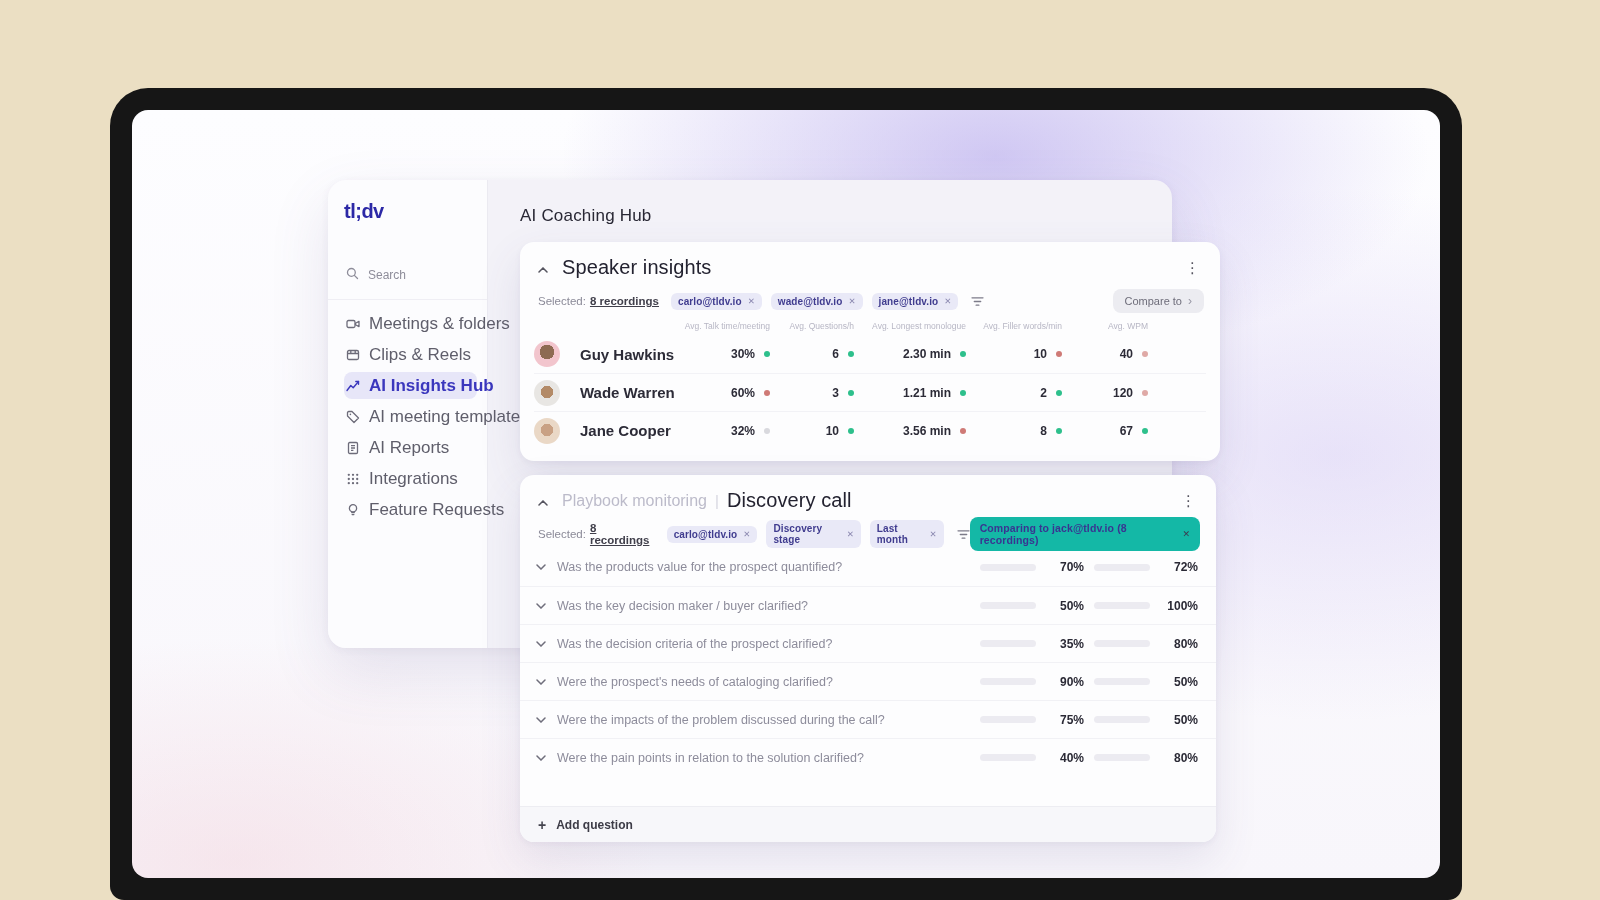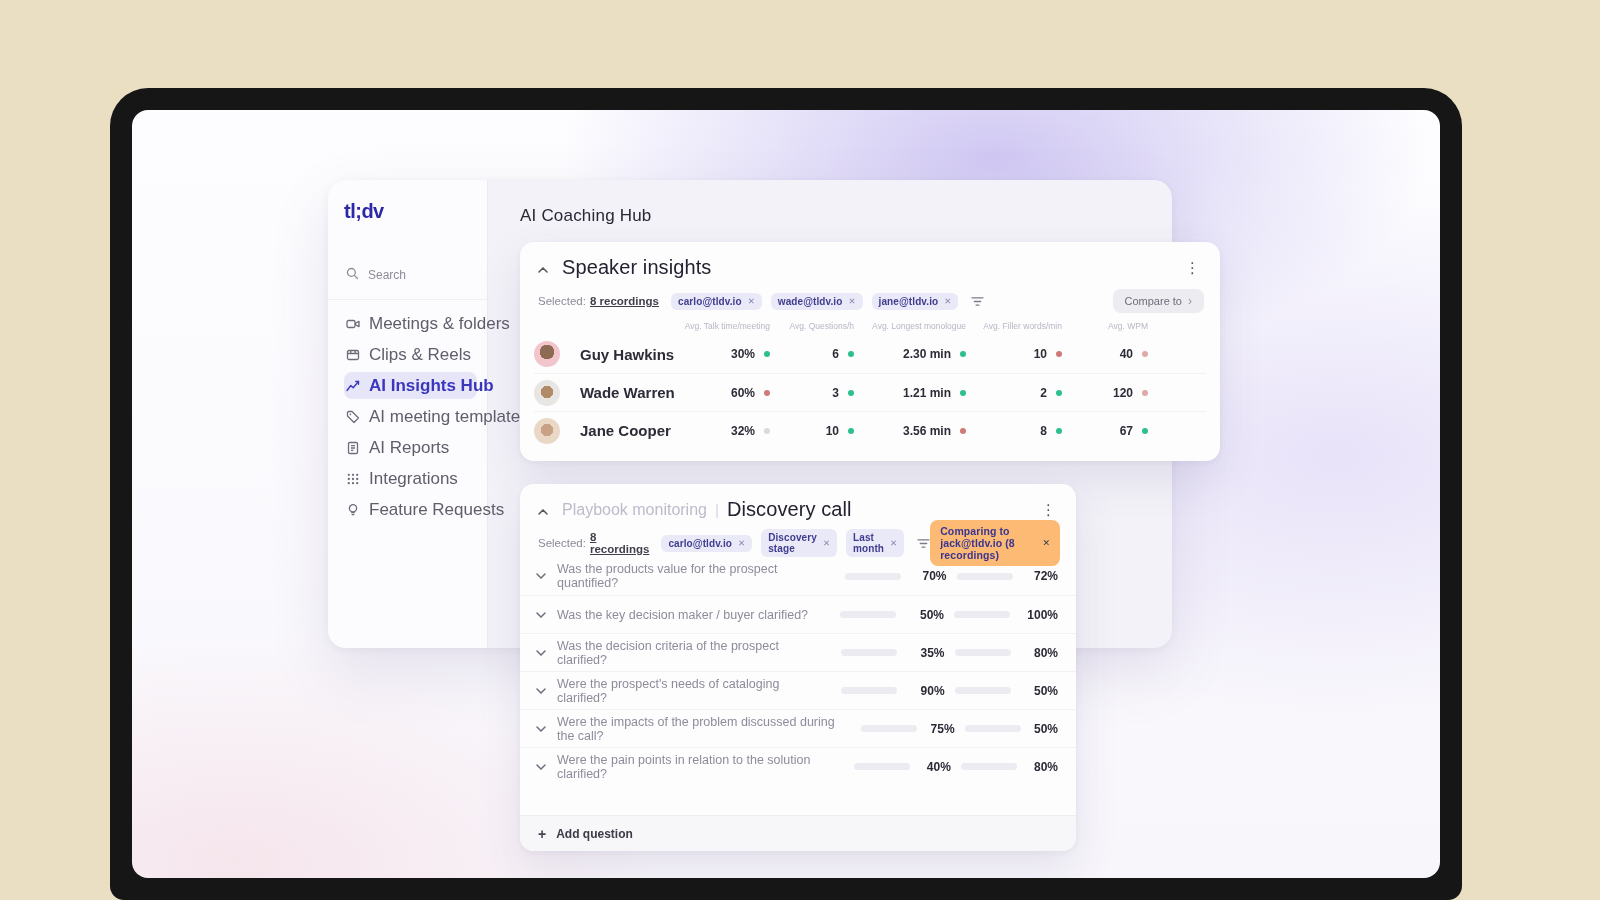--- a/index.html
+++ b/index.html
@@ -32,42 +32,42 @@
   .nav-item { display:flex; align-items:center; gap:9px; height:27px; margin-bottom:4px; padding:0 8px 0 2px;
               border-radius:8px; color:#5f5e6b; font-size:17px; cursor:pointer; white-space:nowrap; }
   .nav-item .nav-icon { display:flex; color:#6d6c7a; }
   .nav-item.active { background:#e7e6f8; color:#3b37bd; font-weight:700; }
   .nav-item.active .nav-icon { color:#3b37bd; }
 
   
   .card { position:absolute; background:#fdfdfe; border-radius:14px;
           box-shadow:0 18px 44px rgba(84,74,130,.12), 0 2px 6px rgba(50,40,90,.05); }
   .speaker-card { left:388px; top:132px; width:700px; height:219px; }
-  .playbook-card { left:388px; top:374px; width:556px; height:367px; display:flex; flex-direction:column; }
+  .playbook-card { left:388px; top:365px; width:696px; height:367px; display:flex; flex-direction:column; }
 
   .card-head { display:flex; align-items:center; padding:14px 16px 8px 18px; }
   .chev-btn { display:flex; cursor:pointer; color:#55545f; }
   .card-title { font-size:20px; color:#232230; margin-left:14px; letter-spacing:.1px; }
   .card-title-muted { font-size:16px; color:#bcbbca; margin-left:14px; }
   .title-sep { color:#d6d5e0; margin:0 8px; font-size:15px; }
   .spacer { flex:1; }
   .kebab { font-size:15px; color:#55545f; cursor:pointer; line-height:1; padding:2px 4px; }
 
   .filter-row { display:flex; align-items:center; padding:2px 16px 0 18px; height:26px; }
   .sel-label { font-size:11.5px; color:#8b8a98; margin-right:4px; }
   .sel-count { font-size:11.5px; color:#403f4b; font-weight:700; text-decoration:underline; margin-right:12px; cursor:pointer; }
   .chip { display:inline-flex; align-items:center; background:#e9e9f7; border-radius:6px; padding:3px 7px;
           margin-right:9px; cursor:pointer; }
   .chip-label { font-size:10px; font-weight:700; color:#403c8f; letter-spacing:.1px; }
   .chip-x { font-size:8.5px; color:#8b88b0; margin-left:6px; }
   .funnel-icon { display:flex; margin-left:4px; cursor:pointer; color:#7c7b89; }
   .compare-btn { display:flex; align-items:center; gap:6px; background:#ececf1; border:none; border-radius:8px;
                  padding:5px 12px; font-size:11px; color:#6e6d7a; font-family:inherit; cursor:pointer; }
   .compare-btn .gt { color:#9796a4; font-size:12px; }
-  .comparing-chip { display:inline-flex; align-items:center; background:#fdba74; border-radius:8px; padding:5px 10px; cursor:pointer; }
+  .comparing-chip { display:inline-flex; align-items:center; background:#14b8a6; border-radius:8px; padding:5px 10px; cursor:pointer; }
   .comparing-chip .chip-label { font-size:10.5px; color:#393591; }
   .comparing-chip .chip-x { font-size:9px; color:#3c3a50; margin-left:8px; }
 
   
   .sgrid { display:grid; grid-template-columns:36px 130px 70px 84px 112px 96px 86px; align-items:center; }
   .cols-row { padding:8px 14px 4px 14px; }
   .scol { display:flex; justify-content:flex-end; font-size:8.5px; color:#b7b6c4; white-space:nowrap; overflow:visible; }
   .rows { margin:0 14px; }
   .srow { height:38px; border-top:1px solid #f2f2f6; cursor:pointer; }
   .srow:first-child { border-top:none; }

